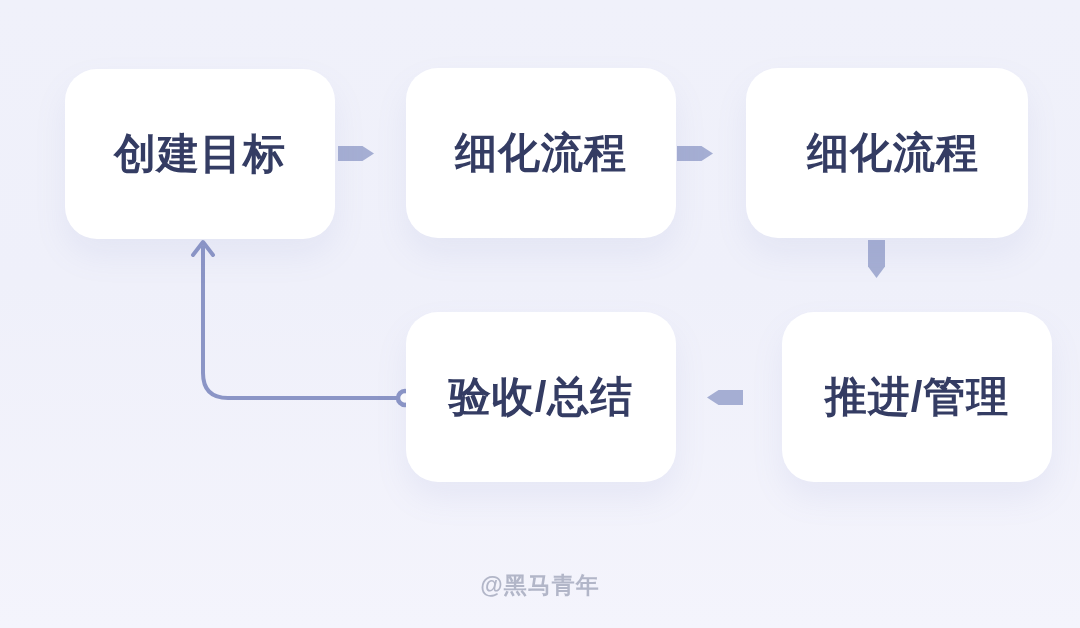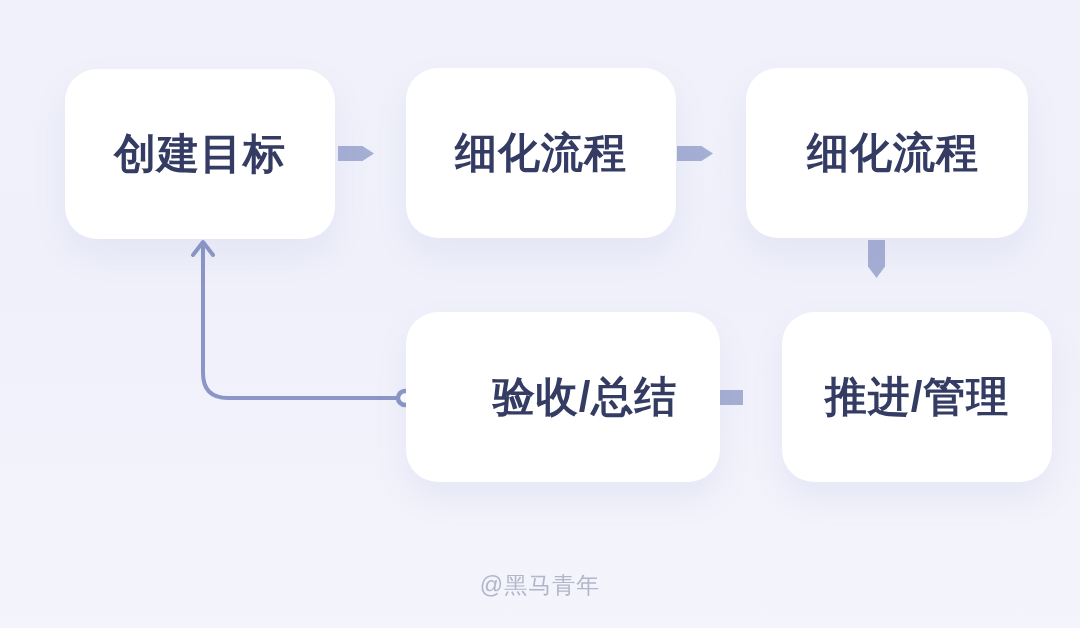--- a/index.html
+++ b/index.html
@@ -29,21 +29,21 @@
   .node-label {
     font-size: 42px;
     font-weight: 800;
     color: #343c63;
     letter-spacing: 1px;
     white-space: nowrap;
   }
   .node-1 { left: 65px;  top: 69px;  }
   .node-2 { left: 406px; top: 68px;  }
   .node-3 { left: 746px; top: 68px; padding-left: 12px;  }
-  .node-4 { left: 406px; top: 312px; padding-left: 44px; }
+  .node-4 { left: 406px; top: 312px; }
   .node-5 { left: 782px; top: 312px; }
 
   .chunky-arrow {
     position: absolute;
     background: #a5aed3;
   }
   .arrow-right {
     width: 36px;
     height: 15px;
     clip-path: polygon(0 0, 68% 0, 100% 50%, 68% 100%, 0 100%);
@@ -72,21 +72,21 @@
     pointer-events: none;
   }
 
   .watermark {
     position: absolute;
     left: 0;
     right: 0;
     top: 570px;
     text-align: center;
     font-size: 23px;
-    font-weight: 400;
+    font-weight: 700;
     color: #b2b6c8;
     letter-spacing: 1px;
   }
 </style>
 </head>
 <body>
 
 <div class="canvas">
 
   <svg class="connector-svg" viewBox="0 0 1080 628" xmlns="http://www.w3.org/2000/svg">

